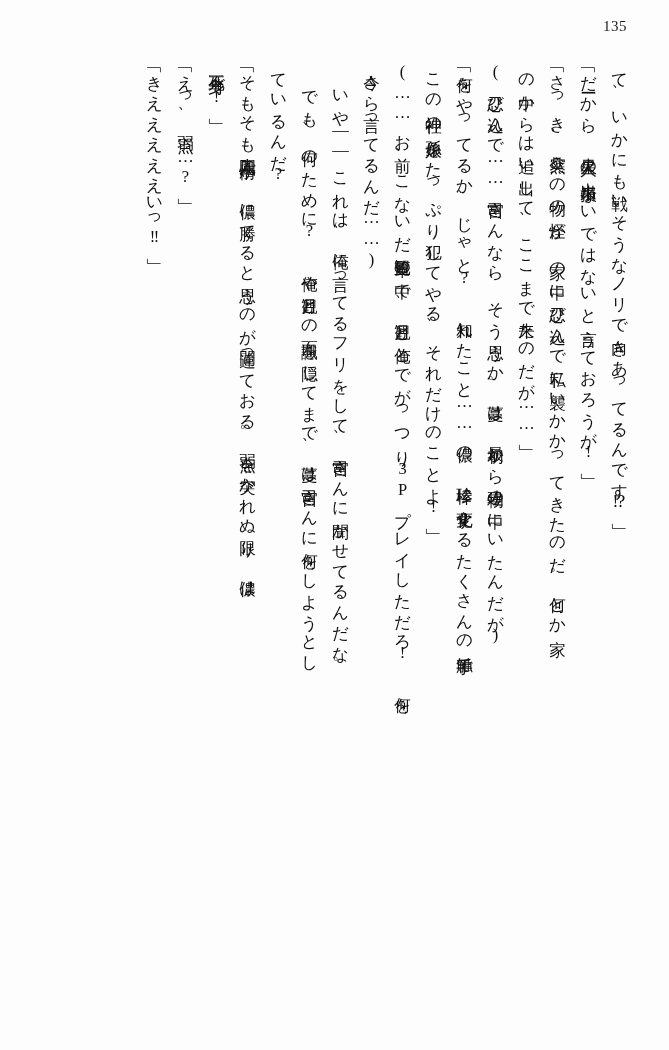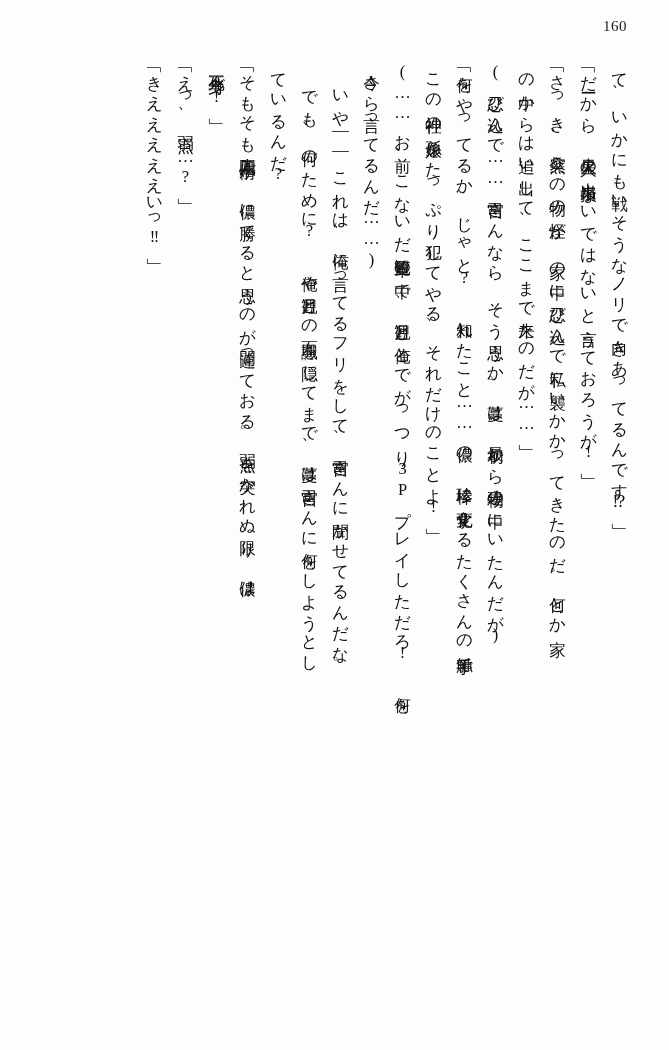--- a/index.html
+++ b/index.html
@@ -55,21 +55,21 @@
     font-feature-settings: "vert";
   }
   .line.indent {
     padding-top: 17px;
   }
 </style>
 </head>
 <body>
 
 <div class="page">
-  <div class="page-number">160</div>
+  <div class="page-number">135</div>
   <div class="text-body">
     <div class="line">て、いかにも戦いそうなノリで向きあってるんです⁉」</div>
     <div class="line">「だーから、火星人の出来損ないではないと言うておろうが!」</div>
     <div class="line">「さっき、突然この物の怪が、家の中に忍び込んで私に襲いかかってきたのだ。何とか家</div>
     <div class="line">の中からは追い出して、ここまで来たのだが……」</div>
     <div class="line">(忍び込んで……宮司さんなら、そう思うか。蔓は、最初から建物の中にいたんだが)</div>
     <div class="line">「何をやってるか、じゃと? 知れたこと……儂の、珍棒に変化するたくさんの触手で、</div>
     <div class="line">この神社の孫娘をたっぷり犯してやる、それだけのことよ!」</div>
     <div class="line">(……お前、こないだ観覧車の中で、観月と俺とでがっつり3Pプレイしただろ! 何を</div>
     <div class="line">今さら言ってるんだ……)</div>

